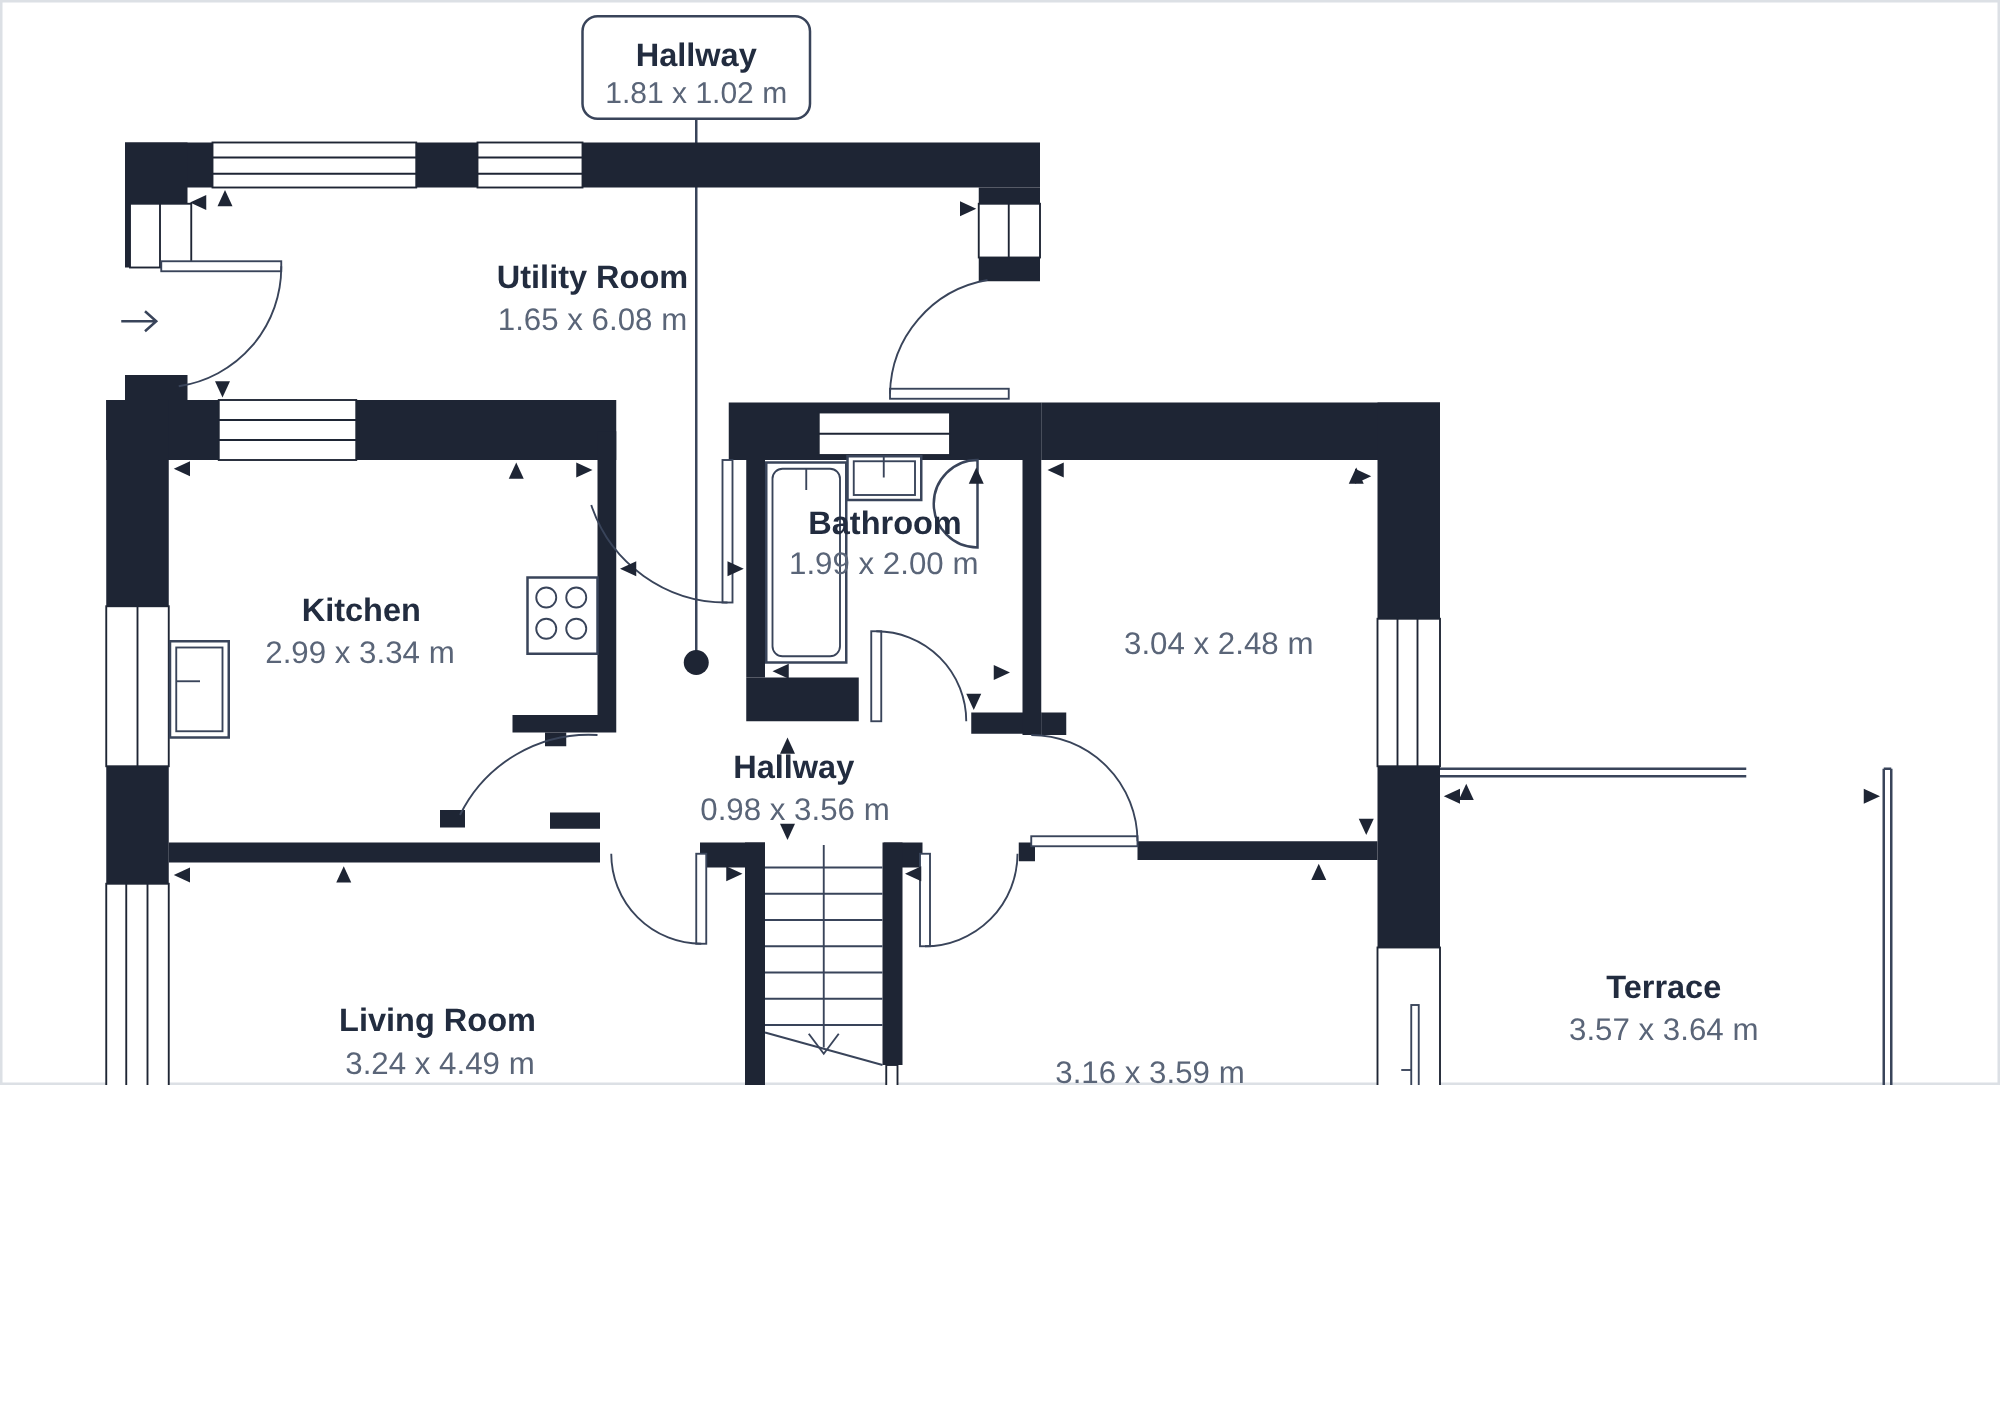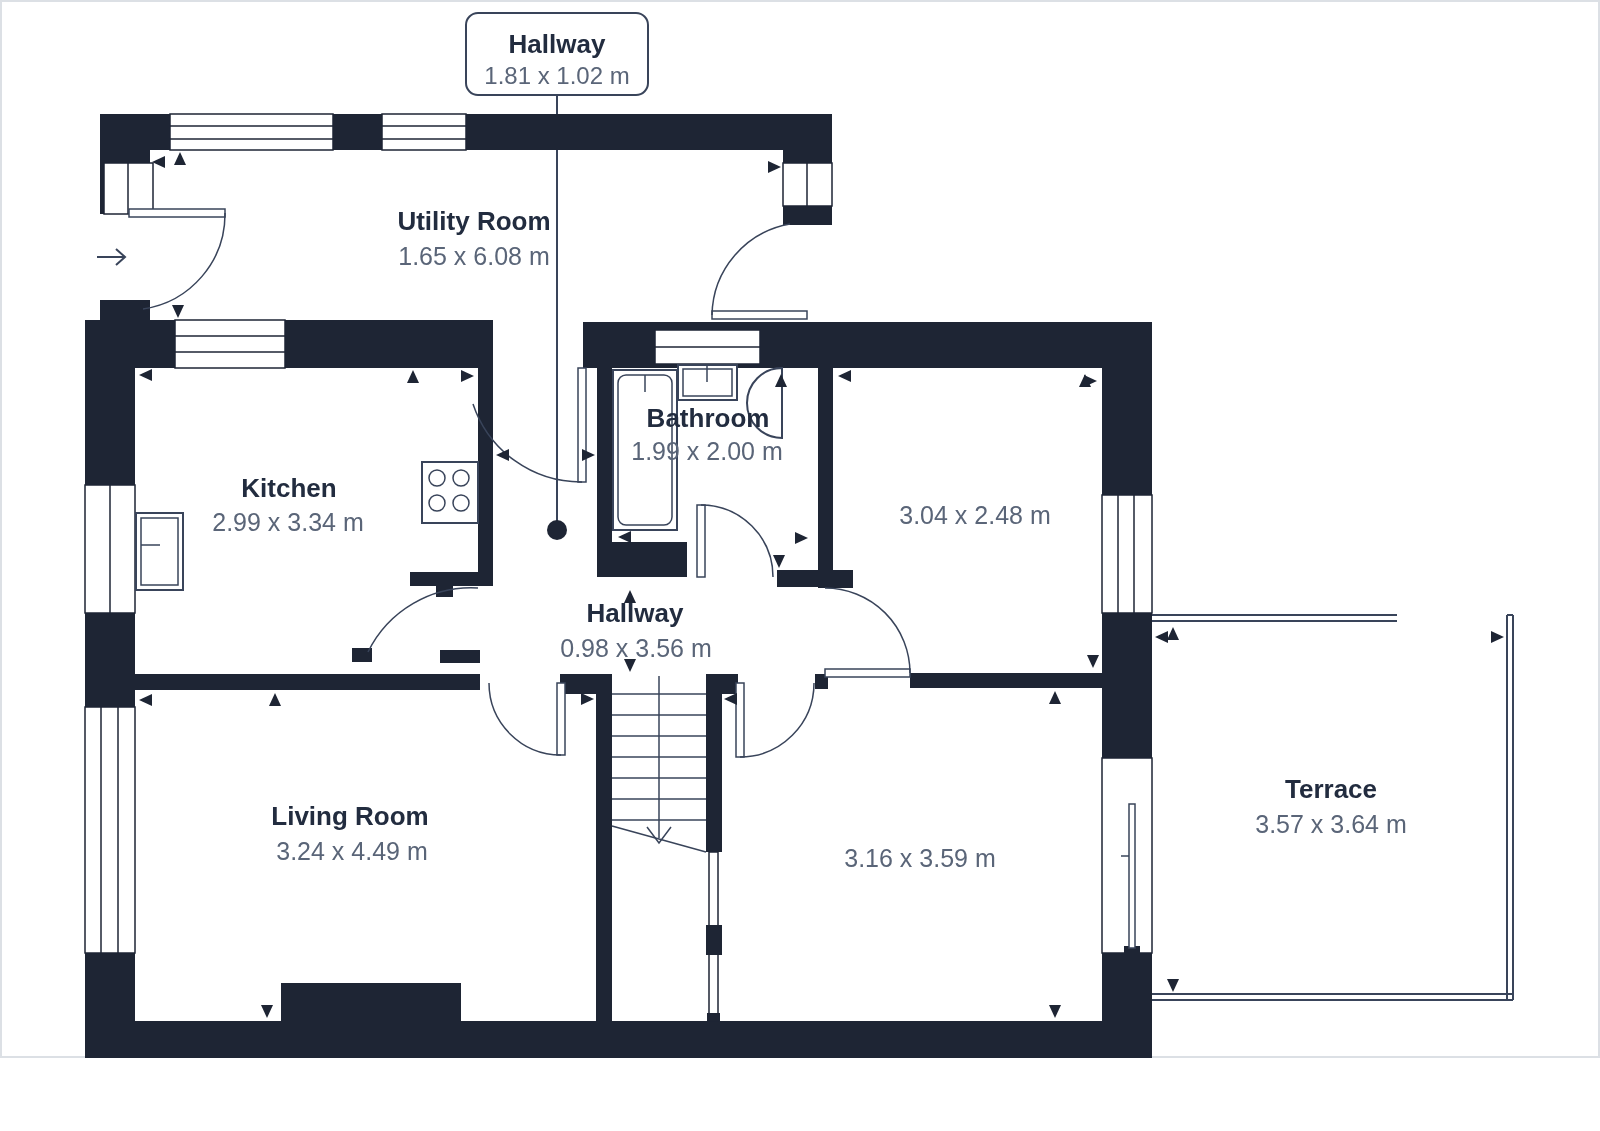--- a/index.html
+++ b/index.html
@@ -1,16 +1,16 @@
 <!DOCTYPE html>
 <html style="--wall: #1E2534; --line: #39445A; --title_text: #222C3F; --dim_text: #5A6578; --background: #FFFFFF; --page_border: #DCE0E5;"><head>
 <meta charset="utf-8">
 <style>
   html,body{margin:0;padding:0;background:#fff;}
-  .canvas{position:relative;width:1600px;height:1058px;background:var(--background,#fff);
+  .canvas{position:relative;width:1600px;height:868px;background:var(--background,#fff);
           box-shadow:inset 0 0 0 2px var(--page_border,#dce0e5);overflow:hidden;}
   svg{display:block}
   .wall{fill:var(--wall,#1E2534);}
   .win{fill:#fff;stroke:var(--wall,#1E2534);stroke-width:1.5;}
   .wl{stroke:var(--wall,#1E2534);stroke-width:1.5;fill:none;}
   .ln{stroke:var(--line,#39445A);stroke-width:2;fill:none;}
   .tln{stroke:var(--line,#39445A);stroke-width:1.5;fill:none;}
   .leaf{fill:#fff;stroke:var(--line,#39445A);stroke-width:1.5;}
   .fix{fill:#fff;stroke:var(--line,#39445A);stroke-width:2;}
   .arr{fill:var(--wall,#1E2534);}

